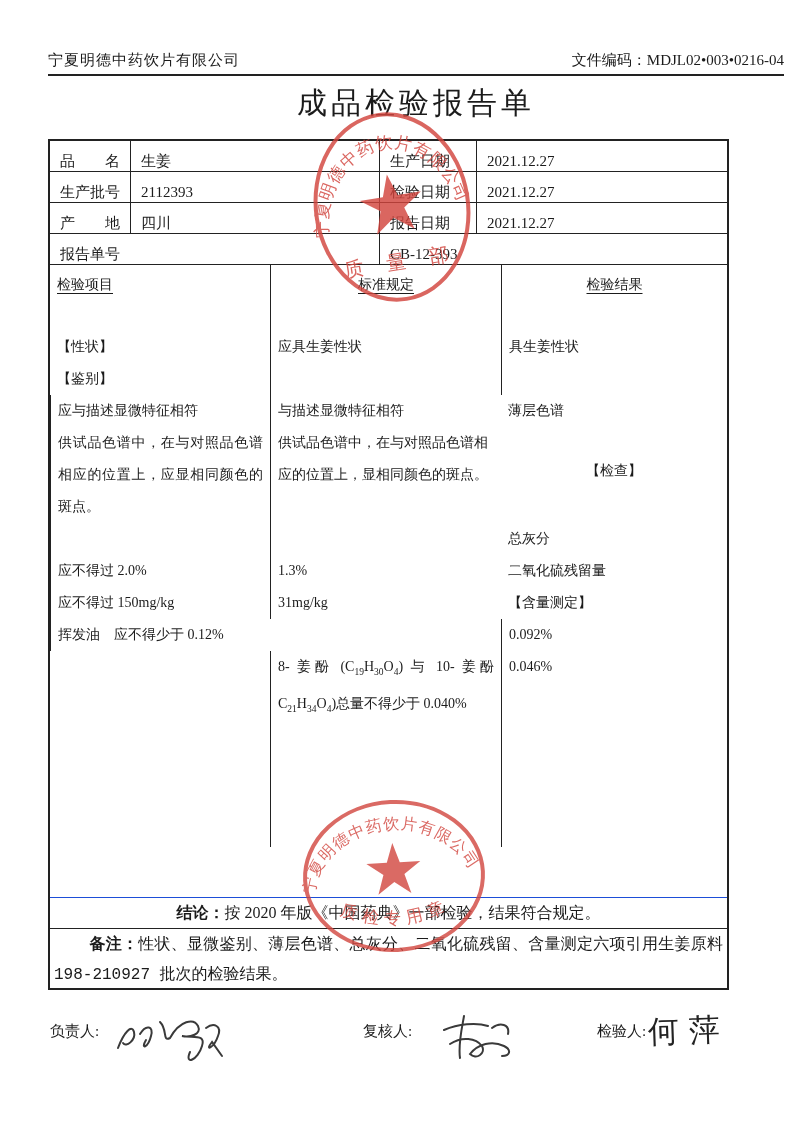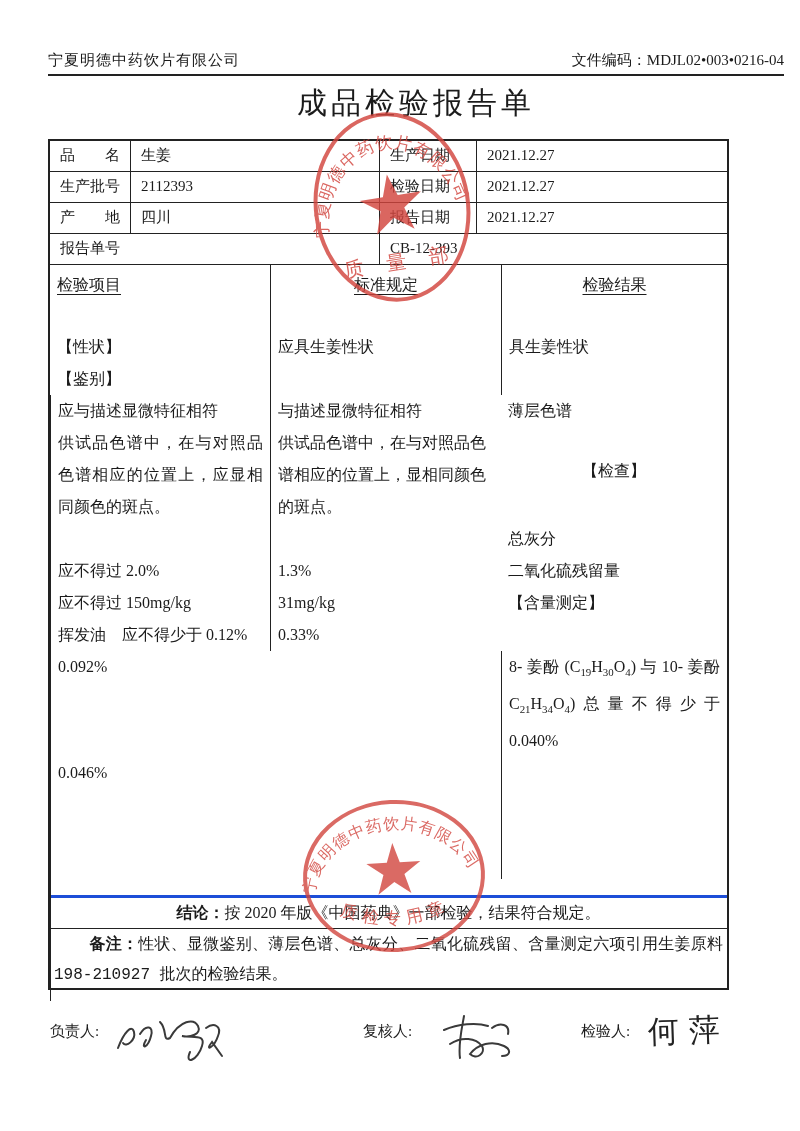--- a/index.html
+++ b/index.html
@@ -17,27 +17,27 @@
 
   
   .tbl{position:absolute;left:32px;top:139px;width:681px;height:851px;
        border:2px solid #222;box-sizing:border-box;background:transparent;}
 
   
   .irow{display:grid;height:31px;box-sizing:border-box;border-bottom:1px solid #222;
         font-size:15px;line-height:29px;}
   .irow.r4{grid-template-columns:329px 348px;}
   .irow:not(.r4){grid-template-columns:80px 249px 97px 251px;}
-  .icell{padding:0 10px;box-sizing:border-box;overflow:hidden;white-space:nowrap;}
+  .icell{padding:6px 10px;box-sizing:border-box;overflow:hidden;white-space:nowrap;}
   .icell.bl{border-left:1px solid #222;}
 
   
   .main{display:grid;grid-template-columns:220px 231px 226px;
-        height:633px;box-sizing:border-box;border-bottom:3px solid #1d4ed8;
-        font-size:16px;align-content:start;}
+        height:633px;box-sizing:border-box;border-bottom:1px solid #1d4ed8;
+        font-size:14px;align-content:start;}
   .mcell{padding:0 7px;box-sizing:border-box;line-height:32px;}
   .mcell.bl{border-left:1px solid #222;}
   .mhead{height:66px;padding-top:9px;line-height:22px;}
   .mhead .u{text-decoration:underline;text-underline-offset:4px;}
   .mhead.c{text-align:center;}
   .gap{padding-top:28px;text-align:center;}
   .jt{text-align:justify;}
   .fill{height:122px;}
   sub{font-size:0.68em;}
 
@@ -46,21 +46,21 @@
          font-size:16px;line-height:30px;text-align:center;}
   .concl b{font-weight:bold;}
   .remark{height:59px;box-sizing:border-box;font-size:16px;line-height:30px;
           padding:1px 4px 0 4px;text-align:justify;font-family:Liberation Mono, monospace;}
   .remark .ind{display:inline-block;width:2.2em;}
   .remark b{font-weight:bold;}
 
   
   .sig{position:absolute;left:32px;top:1008px;width:736px;height:70px;font-size:15px;}
   .sig .lbl{position:absolute;top:14px;}
-  .l1{left:2px;} .l2{left:315px;} .l3{left:533px;}
+  .l1{left:2px;} .l2{left:315px;} .l3{left:549px;}
   .scribble{position:absolute;top:0px;}
   .s1{left:62px;} .s2{left:382px;}
   .hand{position:absolute;left:600px;top:2px;font-size:31px;letter-spacing:10px;
         font-family:"DejaVu Sans","Liberation Sans",sans-serif;
         transform:rotate(-2deg);color:#222;}
 
   
   .stamp{position:absolute;pointer-events:none;}
   .stamp1{left:290px;top:106px;}
   .stamp2{left:281px;top:793px;}
@@ -132,21 +132,20 @@
       <div class="mcell">总灰分</div>
       <div class="mcell bl">应不得过 2.0%</div>
       <div class="mcell bl">1.3%</div>
 
       <div class="mcell">二氧化硫残留量</div>
       <div class="mcell bl">应不得过 150mg/kg</div>
       <div class="mcell bl">31mg/kg</div>
 
       <div class="mcell">【含量测定】</div>
       <div class="mcell bl">挥发油　应不得少于 0.12%</div>
-      <div class="mcell bl">0.33%</div>
 
       <div class="mcell"></div>
       <div class="mcell bl">0.092%</div>
 
       <div class="mcell"></div>
       <div class="mcell bl jt">8- 姜酚 (C<sub>19</sub>H<sub>30</sub>O<sub>4</sub>) 与 10- 姜酚 C<sub>21</sub>H<sub>34</sub>O<sub>4</sub>)总量不得少于 0.040%</div>
       <div class="mcell bl">0.046%</div>
 
       <div class="mcell fill"></div>
       <div class="mcell bl fill"></div>

